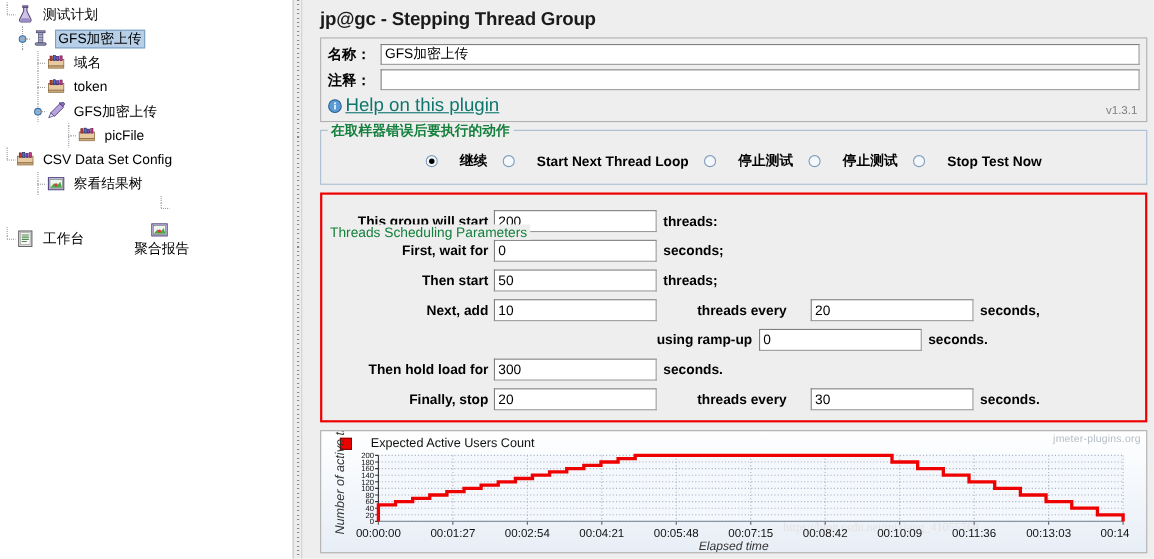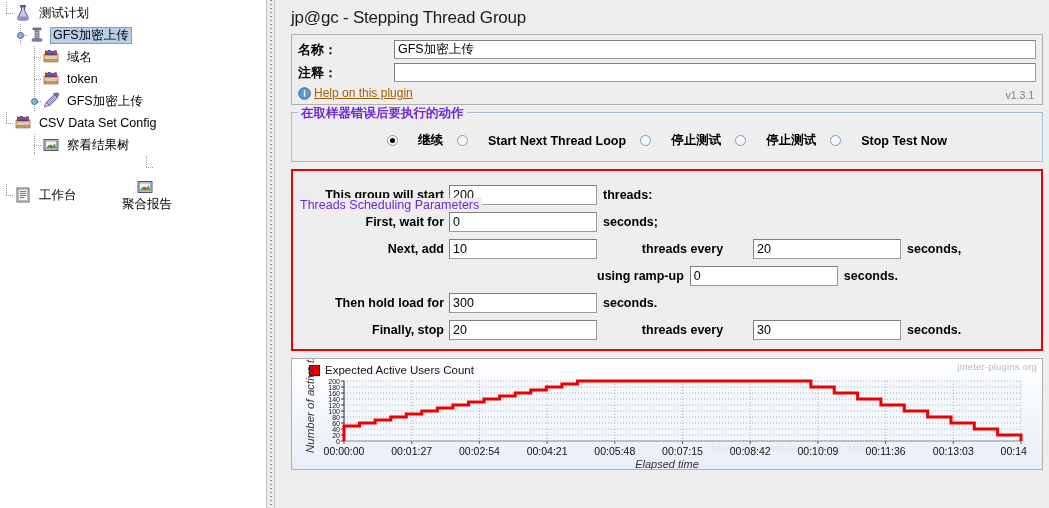--- a/index.html
+++ b/index.html
@@ -83,72 +83,72 @@
 
   
   .right-pane {
     flex: 1; height: 508px;
     background: #eeeeee;
     position: relative;
     overflow: hidden;
     padding: 0 6px 0 16px;
   }
   .title {
-    font-size: 17px; font-weight: normal; color: #1a1a1a;
+    font-size: 17px; font-weight: bold; color: #1a1a1a;
     padding: 8px 0 6px 0; letter-spacing: -0.2px;
   }
 
   
   .namebox {
     border: 1px solid #b0b0b0;
     background: #eeeeee;
     padding: 5px 6px 4px 6px;
     position: relative;
   }
-  .fieldrow { display: flex; align-items: center; margin-bottom: 4px; gap: 48px; }
+  .fieldrow { display: flex; align-items: center; margin-bottom: 4px; }
   .fieldrow .lbl {
     font-size: 13px; font-weight: bold; color: #000;
     width: 48px; flex: 0 0 auto;
   }
   .txtinput {
     flex: 1; height: 19px;
     background: #ffffff;
     border: 1px solid #9a9a9a;
     border-top-color: #7f7f7f; border-left-color: #7f7f7f;
     font-size: 12.5px; color: #000;
     padding: 1px 3px; line-height: 16px;
     font-family: "Liberation Sans", sans-serif;
     outline: none;
     overflow: hidden; white-space: nowrap;
   }
   .helprow { display: flex; align-items: center; margin-top: 2px; position: relative; }
   .info-icon {
     width: 13px; height: 13px; flex: 0 0 auto; margin-right: 3px; display:block;
   }
   .helplink {
-    font-size: 12px; color: #a16207;
+    font-size: 17px; color: #0f766e;
     text-decoration: underline; cursor: pointer;
   }
   .version {
     position: absolute; right: 2px; bottom: -1px;
     font-size: 10.5px; color: #808080;
   }
 
   
   .group {
     border: 1px solid #a8bcd0;
     margin-top: 7px;
     position: relative;
     padding: 12px 6px 8px 6px;
     background: #eeeeee;
   }
   .group > .gtitle {
     position: absolute; top: -8px; left: 6px;
     background: #eeeeee; padding: 0 3px;
-    font-size: 12.5px; font-weight: bold; color: #6d28d9;
+    font-size: 12.5px; font-weight: bold; color: #15803d;
   }
   .radio-row {
     display: flex; align-items: center; justify-content: center;
     gap: 14px; padding: 7px 0 4px 0;
   }
   .radio { display: flex; align-items: center; gap: 20px; font-size: 12.5px; font-weight: bold; color: #000; cursor: pointer; }
   .rdot {
     width: 11px; height: 11px; border-radius: 50%;
     background: #f4f8fc; border: 1px solid #7f9db9;
     position: relative; flex: 0 0 auto;
@@ -175,40 +175,40 @@
     width: 148px; height: 20px; flex: 0 0 auto;
     background: #ffffff; border: 1px solid #9a9a9a;
     border-top-color: #7f7f7f; border-left-color: #7f7f7f;
     font-size: 12.5px; color: #000; padding: 1px 3px;
     font-family: "Liberation Sans", sans-serif; outline: none;
   }
   .punit {
     font-size: 12.5px; font-weight: bold; color: #000;
     padding-left: 6px; flex: 0 0 auto; text-align: center;
   }
-  .punit.mid { width: 156px; padding-left: 15px; }
+  .punit.mid { width: 140px; padding-left: 15px; }
   .pinput.wide { width: 148px; }
   .spacer-l { width: 296px; flex: 0 0 auto; }
 
   
   .chart-wrap {
     margin-top: 7px;
     border: 1px solid #b0b0b0;
     background: linear-gradient(to bottom, #ffffff 0%, #f2f6fb 55%, #e8eef6 100%);
     height: 112px;
     position: relative;
     overflow: hidden;
   }
   .chart-watermark {
     position: absolute; right: 5px; top: 2px;
     font-size: 9.5px; color: #b4bcc6; letter-spacing: .2px;
   }
   .legend {
     position: absolute; left: 17px; top: 5px;
-    display: flex; align-items: center; gap: 5px;
+    display: flex; align-items: center; gap: 17px;
     font-size: 11.5px; color: #111;
   }
   .legend .swatch {
     width: 11px; height: 11px; background: #ee0000; border: 1px solid #8a0000;
   }
   .ytitle {
     position: absolute; left: -42px; top: 28px;
     width: 120px;
     transform: rotate(-90deg);
     transform-origin: center;
@@ -294,20 +294,32 @@
         <div class="stem"></div>
       </div>
       <svg class="ticon" viewBox="0 0 18 18">
         <path d="M12.5 2.2l3.3 3.3-8.3 8.3-3.3-3.3z" fill="#b9a3dd" stroke="#4a3a7a" stroke-width=".8"></path>
         <path d="M11.8 1.5l3.3 3.3 1.1-1.1c.6-.6.6-1.6 0-2.2s-1.6-.6-2.2 0z" fill="#8a6ec2" stroke="#3a2a6a" stroke-width=".7"></path>
         <path d="M4.2 10.5l-1.9 4.6 4.6-1.9z" fill="#e6e0f4" stroke="#4a3a7a" stroke-width=".7"></path>
       </svg>
       <span class="tlabel">GFS加密上传</span>
     </div>
 
+    <div class="tree-row" style="padding-left:56px;">
+      <div class="elbow cont"></div>
+      <svg class="ticon" viewBox="0 0 18 18">
+        <rect x="2" y="6" width="14" height="6" fill="#e8c9a0" stroke="#8a6a40" stroke-width=".7"></rect>
+        <rect x="3.5" y="3" width="2" height="4" fill="#c23b3b" stroke="#6a1a1a" stroke-width=".6"></rect>
+        <rect x="6.5" y="2.5" width="2" height="4.5" fill="#4a6ec2" stroke="#1a2a6a" stroke-width=".6"></rect>
+        <rect x="9.5" y="3.4" width="2" height="3.6" fill="#7a4ac2" stroke="#3a1a6a" stroke-width=".6"></rect>
+        <rect x="12.5" y="2.8" width="2" height="4.2" fill="#c23b8a" stroke="#6a1a4a" stroke-width=".6"></rect>
+        <rect x="2" y="12" width="14" height="2" fill="#c9a97a" stroke="#8a6a40" stroke-width=".6"></rect>
+      </svg>
+      <span class="tlabel">picFile</span>
+    </div>
 
     <div class="tree-row" style="">
       <div class="elbow"></div>
       <svg class="ticon" viewBox="0 0 18 18">
         <rect x="2" y="6" width="14" height="6" fill="#e8c9a0" stroke="#8a6a40" stroke-width=".7"></rect>
         <rect x="3.5" y="3" width="2" height="4" fill="#c23b3b" stroke="#6a1a1a" stroke-width=".6"></rect>
         <rect x="6.5" y="2.5" width="2" height="4.5" fill="#4a6ec2" stroke="#1a2a6a" stroke-width=".6"></rect>
         <rect x="9.5" y="3.4" width="2" height="3.6" fill="#7a4ac2" stroke="#3a1a6a" stroke-width=".6"></rect>
         <rect x="12.5" y="2.8" width="2" height="4.2" fill="#c23b8a" stroke="#6a1a4a" stroke-width=".6"></rect>
         <rect x="2" y="12" width="14" height="2" fill="#c9a97a" stroke="#8a6a40" stroke-width=".6"></rect>
@@ -413,20 +425,25 @@
         <input class="pinput" type="text" value="200" style="">
         <span class="punit">threads:</span>
       </div>
 
       <div class="prow">
         <span class="plabel">First, wait for</span>
         <input class="pinput" type="text" value="0" style="">
         <span class="punit">seconds;</span>
       </div>
 
+      <div class="prow">
+        <span class="plabel">Then start</span>
+        <input class="pinput" type="text" value="50" style="">
+        <span class="punit">threads;</span>
+      </div>
 
       <div class="prow">
         <span class="plabel">Next, add</span>
         <input class="pinput" type="text" value="10" style="">
         <span class="punit mid">threads every</span>
         <input class="pinput wide" type="text" value="20" style="">
         <span class="punit">seconds,</span>
       </div>
 
       <div class="prow">

